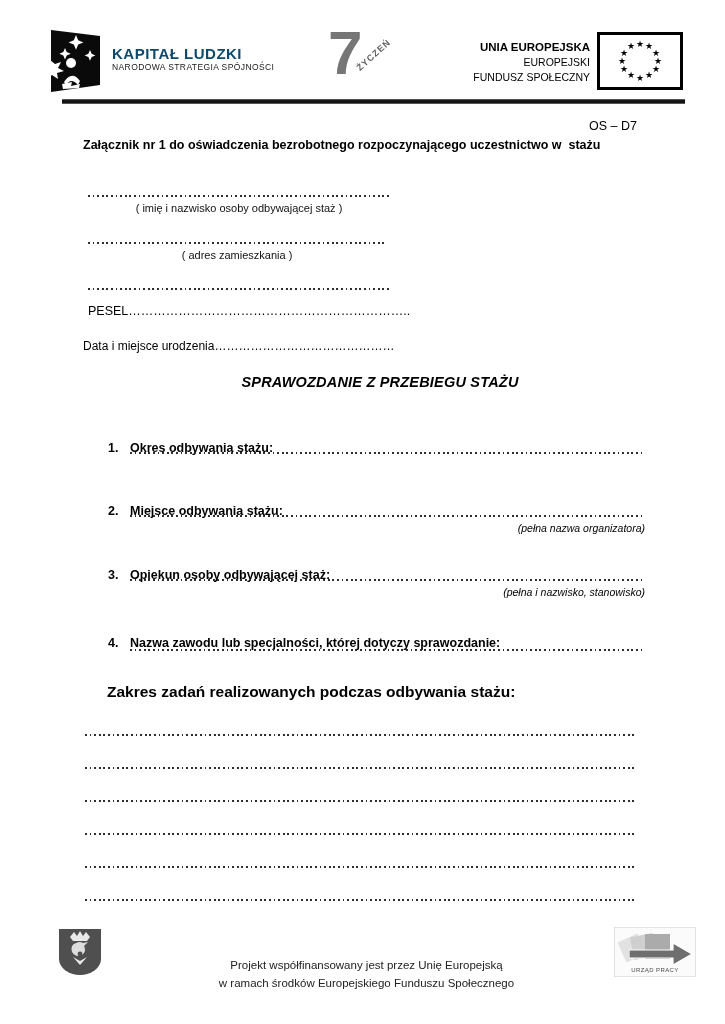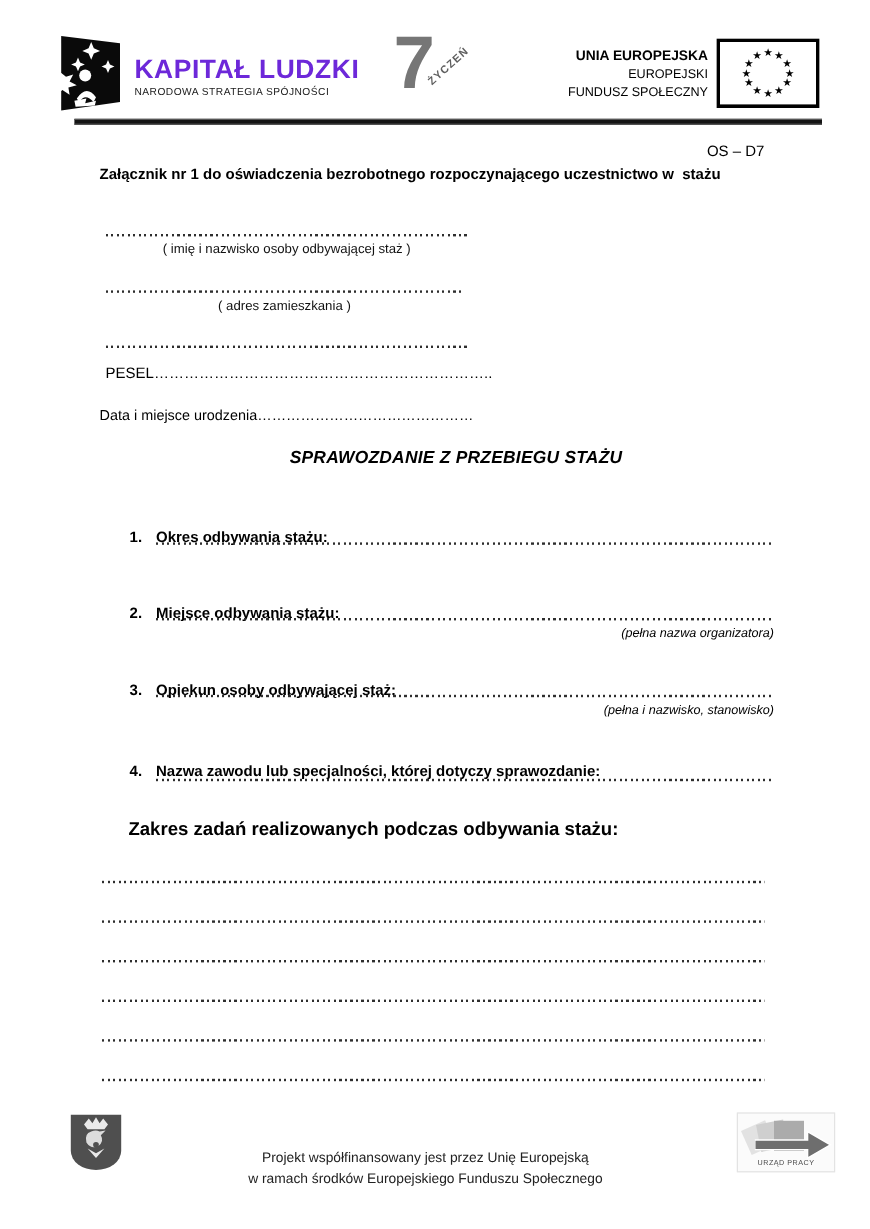--- a/index.html
+++ b/index.html
@@ -6,21 +6,21 @@
   html,body { background:#ffffff; }
   body {
     width:725px; height:1024px; position:relative; overflow:hidden;
     font-family:"Liberation Sans", sans-serif; color:#000;
   }
   .abs { position:absolute; }
 
   
   .kl-logo { left:38px; top:26px; width:70px; height:70px; }
   .kl-text { left:112px; top:45px; }
-  .kl-text .l1 { font-size:22px; font-weight:bold; letter-spacing:.5px; color:#6d28d9; }
+  .kl-text .l1 { font-size:15px; font-weight:bold; letter-spacing:.5px; color:#0c4a6e; }
   .kl-text .l2 { font-size:8.5px; letter-spacing:.4px; color:#1a1a1a; margin-top:0; }
 
   .seven-logo { left:328px; top:30px; width:80px; height:64px; }
   .seven-digit { position:absolute; left:0; top:-8px; font-size:62px; font-weight:bold; color:#767676; line-height:1; }
   .seven-word { position:absolute; left:30px; top:34px; font-size:9px; font-weight:bold; letter-spacing:1px;
                 color:#5f5f5f; transform:rotate(-42deg); transform-origin:left center; }
 
   .eu-text { left:420px; top:41px; width:170px; text-align:right; }
   .eu-text .l1 { font-size:11.5px; font-weight:bold; }
   .eu-text .l2, .eu-text .l3 { font-size:10.5px; margin-top:3px; }
@@ -52,21 +52,21 @@
   .item-label { left:108px; font-size:12.5px; font-weight:bold;margin-top:20px; }
   .item-label .num { display:inline-block; width:22px; }
   .item-line { left:130px; width:515px; }
   .item-cap { left:130px; width:515px; font-size:10.5px; text-align:right;font-style:italic; }
 
   .tasks-head { left:75px; top:683px; font-size:15.5px; font-weight:bold;margin-left:32px; }
   .task-line { left:85px; width:552px; }
 
   
   .crest { left:56px; top:927px; width:48px; height:50px; }
-  .footer-text { left:92px; top:957px; width:525px; text-align:center; font-size:11.5px; line-height:1.55; color:#222; }
+  .footer-text { left:104px; top:957px; width:525px; text-align:center; font-size:11.5px; line-height:1.55; color:#222; }
   .up-logo { left:614px; top:927px; width:82px; height:50px; background:#fbfbfb; border:1px solid #e3e3e3; }
   .up-sq { position:absolute; }
   .up-label { position:absolute; left:0; right:0; bottom:3px; text-align:center; font-size:6px;
               letter-spacing:.4px; color:#4a4a4a; }
 </style>
 </head>
 <body>
 
 <div class="abs kl-logo">
   <svg width="70" height="70" viewBox="0 0 70 70">

